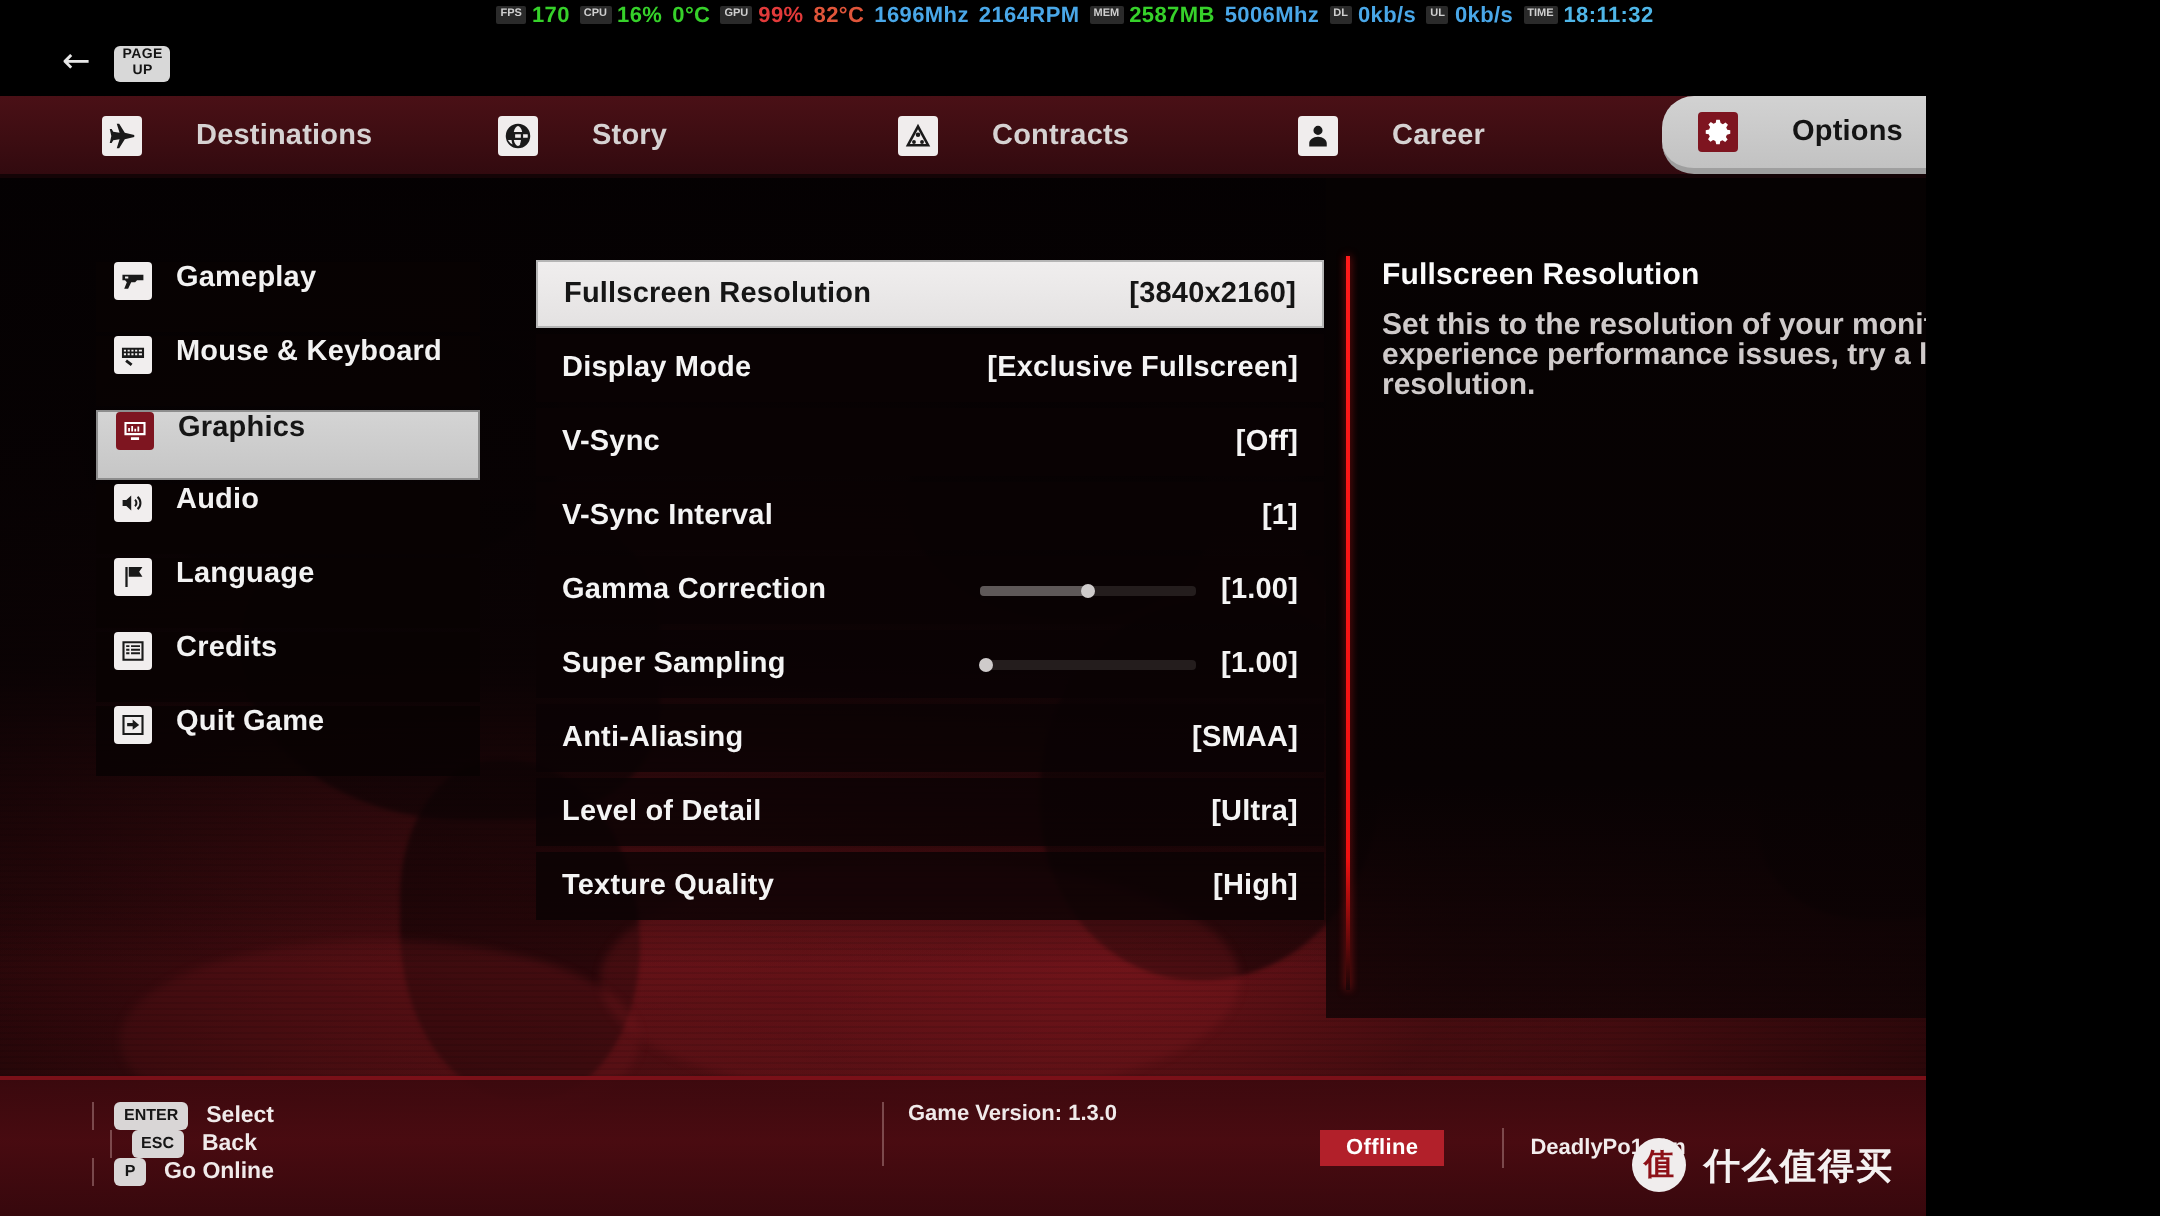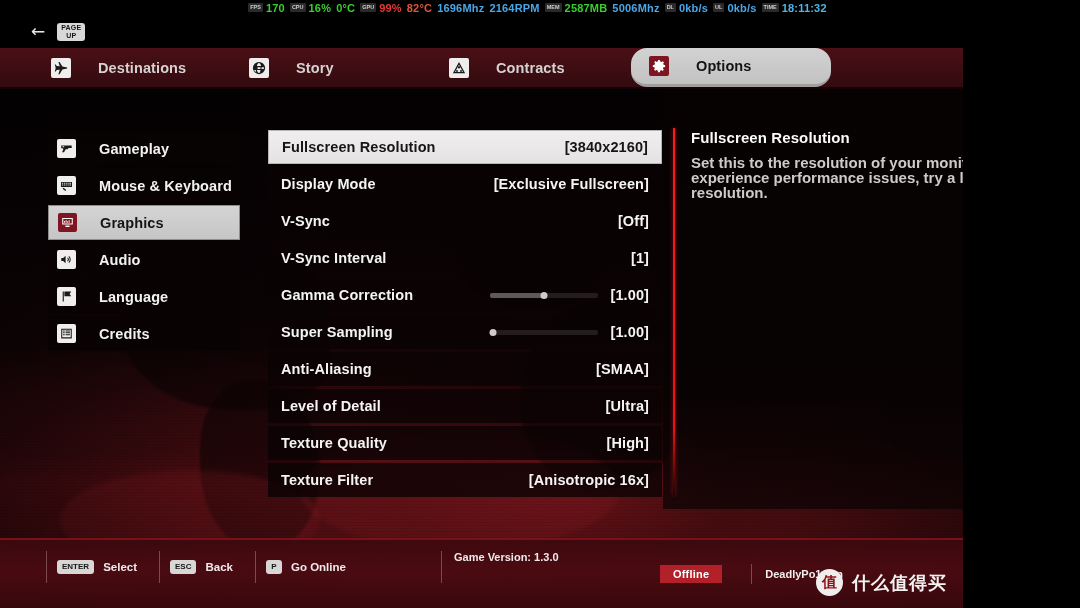--- a/index.html
+++ b/index.html
@@ -96,21 +96,21 @@
   }
   .nav-item.active .nav-icon{ background:#7e1520; color:#fff; }
   .nav-icon svg{ width:14px; height:14px; display:block; }
 
   
   .content{ position:absolute; left:0; top:89px; width:1080px; height:441px; z-index:20; }
 
   
   .sidebar{ position:absolute; left:48px; top:42px; width:192px; }
   .side-item{
-    height:35px; margin-bottom:2px; display:flex; align-items:center; gap:23px;
+    height:35px; margin-bottom:2px; display:flex; align-items:flex-start; gap:12px;
     padding-left:9px; background:rgba(8,2,3,0.82); color:#f2f2f2;
     font-size:14.5px; font-weight:bold; cursor:pointer; letter-spacing:.1px;
   }
   .side-item.active{
     background:linear-gradient(180deg,#d4d4d4 0%,#c6c6c6 100%); color:#151515;
     border:1px solid #8d8d8d;
   }
   .side-icon{
     width:19px; height:19px; flex:0 0 19px; border-radius:2px;
     background:#f1eeee; color:#1a1a1a;
@@ -169,21 +169,21 @@
     z-index:-1;
   }
 
   
   .bottombar{
     position:absolute; left:0; bottom:0; width:1080px; height:70px;
     border-top:2px solid #7a1018;
     background:linear-gradient(180deg, rgba(60,9,14,0.92) 0%, rgba(74,11,17,0.95) 45%, rgba(56,8,13,0.97) 100%);
     z-index:30;
   }
-  .bottombar .hints{ position:absolute; left:46px; top:11px; display:flex; align-items:center; height:32px; }
+  .bottombar .hints{ position:absolute; left:46px; top:11px; display:flex; align-items:center; height:32px;flex-direction:column; }
   .hint{
     display:flex; align-items:center; gap:9px; height:32px;
     padding:0 22px 0 10px; border-left:1px solid rgba(190,150,150,.45);
     color:#f0eaea; font-size:11.5px; font-weight:bold;
   }
   .kcap{
     background:#d9d6d6; color:#161616; border-radius:3px;
     font-size:8px; font-weight:bold; padding:3px 5px; line-height:8px;
     min-width:16px; text-align:center;
   }
@@ -282,20 +282,28 @@
       <span>Story</span>
     </div>
       <div class="nav-item">
       <span class="nav-icon">
           <svg viewBox="0 0 16 16" fill="currentColor">
             <path d="M8 1 1 14h14L8 1zm0 3.2 4.6 8.4H3.4L8 4.2zM8 6a1.3 1.3 0 1 0 0 2.6A1.3 1.3 0 0 0 8 6zM5.7 10.3a1.1 1.1 0 1 0 0 2.2 1.1 1.1 0 0 0 0-2.2zm4.6 0a1.1 1.1 0 1 0 0 2.2 1.1 1.1 0 0 0 0-2.2z"></path>
           </svg>
         </span>
       <span>Contracts</span>
     </div>
+      <div class="nav-item">
+      <span class="nav-icon">
+          <svg viewBox="0 0 16 16" fill="currentColor">
+            <path d="M8 2.2a2.6 2.6 0 1 0 0 5.2 2.6 2.6 0 0 0 0-5.2zM8 8.4c-2.8 0-5 1.7-5 3.8V14h10v-1.8c0-2.1-2.2-3.8-5-3.8z"></path>
+          </svg>
+        </span>
+      <span>Career</span>
+    </div>
       <div class="nav-item active">
       <span class="nav-icon">
           <svg viewBox="0 0 16 16" fill="currentColor">
             <path d="M8 5.3a2.7 2.7 0 1 0 0 5.4 2.7 2.7 0 0 0 0-5.4zm0 1.4a1.3 1.3 0 1 1 0 2.6 1.3 1.3 0 0 1 0-2.6zM7 1l-.3 1.7-1.3.6-1.5-1-1.4 1.4 1 1.5-.6 1.3L1 7v2l1.7.3.6 1.3-1 1.5 1.4 1.4 1.5-1 1.3.6L7 15h2l.3-1.7 1.3-.6 1.5 1 1.4-1.4-1-1.5.6-1.3L15 9V7l-1.7-.3-.6-1.3 1-1.5-1.4-1.4-1.5 1-1.3-.6L9 1z"></path>
           </svg>
         </span>
       <span>Options</span>
     </div>
     </div>
 
@@ -345,20 +353,28 @@
       <span>Language</span>
     </div>
         <div class="side-item">
       <span class="side-icon">
             <svg viewBox="0 0 16 16" fill="currentColor">
               <path d="M1.5 2h13v12h-13V2zm1.3 1.3v9.4h10.4V3.3H2.8zm1 1.1h2v1.2h-2V4.4zm3 0h5.5v1.2H6.8V4.4zm-3 2.2h2v1.2h-2V6.6zm3 0h5.5v1.2H6.8V6.6zm-3 2.2h2V10h-2V8.8zm3 0h5.5V10H6.8V8.8z"></path>
             </svg>
           </span>
       <span>Credits</span>
     </div>
+        <div class="side-item">
+      <span class="side-icon">
+            <svg viewBox="0 0 16 16" fill="currentColor">
+              <path d="M1.5 1.8h13v12.4h-13V1.8zm1.3 1.3v9.8h10.4V3.1H2.8zm5 1.5v2.2H4.4v1.9h3.4v2.2L11.8 8 7.8 4.6z"></path>
+            </svg>
+          </span>
+      <span>Quit Game</span>
+    </div>
       </div>
 
     <div class="settings" id="settings">
         <div class="set-row selected">
       <span class="set-label">Fullscreen Resolution</span>
       <span class="set-spacer"></span>
 
       <span class="set-value">[3840x2160]</span>
     </div>
         <div class="set-row">
@@ -407,26 +423,20 @@
       <span class="set-label">Level of Detail</span>
       <span class="set-spacer"></span>
 
       <span class="set-value">[Ultra]</span>
     </div>
         <div class="set-row">
       <span class="set-label">Texture Quality</span>
       <span class="set-spacer"></span>
 
       <span class="set-value">[High]</span>
-    </div>
-        <div class="set-row">
-      <span class="set-label">Texture Filter</span>
-      <span class="set-spacer"></span>
-
-      <span class="set-value">[Anisotropic 16x]</span>
     </div>
       </div>
 
     <div class="divider"></div>
 
     <div class="desc">
       <div class="desc-title">Fullscreen Resolution</div>
       <div class="desc-body">Set this to the resolution of your monitor. If you experience performance issues, try a lower resolution.</div>
     </div>
   </div>

